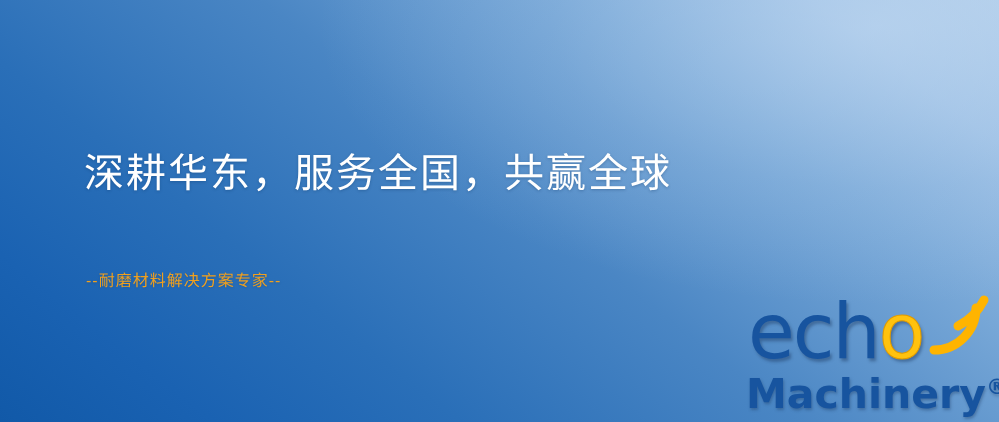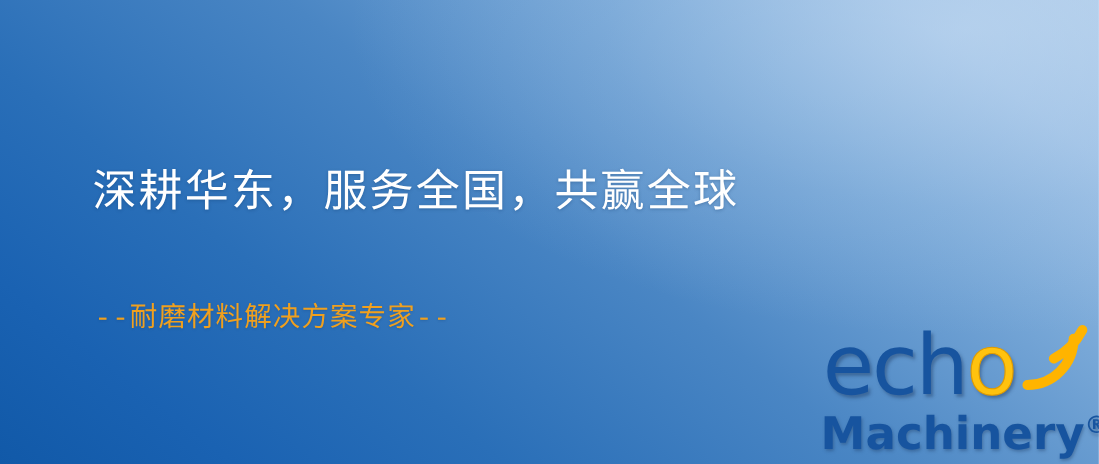--- a/index.html
+++ b/index.html
@@ -51,22 +51,22 @@
     white-space: nowrap;
     text-shadow: 0 1px 3px rgba(10,45,90,0.30);
   }
 
   
   #subtitle {
     position: absolute;
     left: 86px;
     top: 267px;
     color: #f0a01e;
-    font-family: Liberation Mono, monospace;
-    font-size: 25px;
+    font-family: Liberation Sans, sans-serif;
+    font-size: 16px;
     letter-spacing: 1px;
     white-space: nowrap;
     text-shadow: 0 1px 2px rgba(20,60,110,0.25);
   }
 
   
   #logo {
     position: absolute;
     left: 742px;
     top: 294px;

